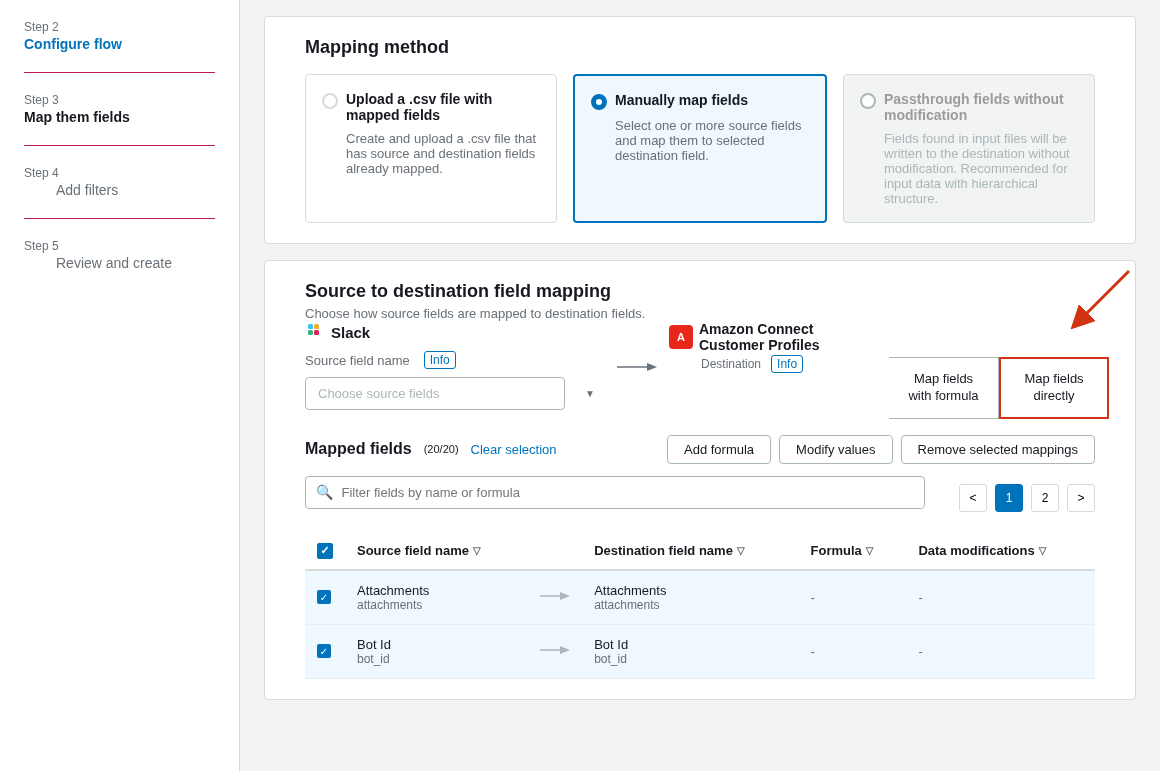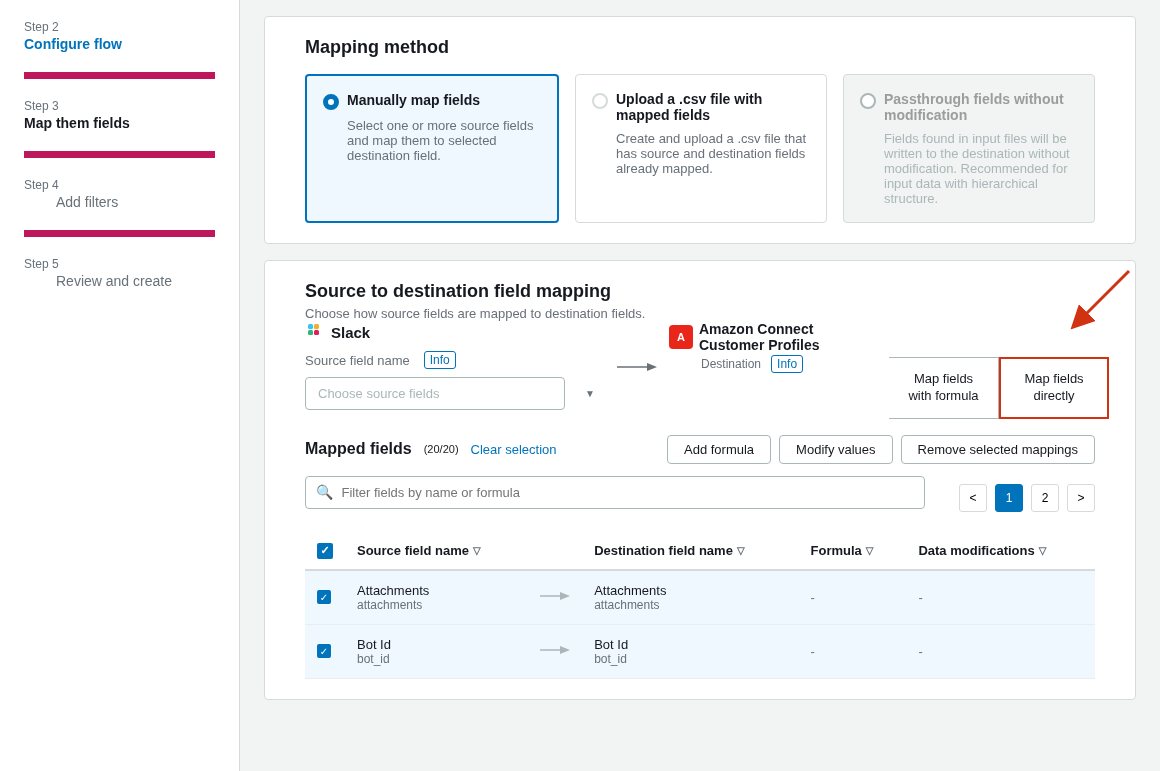--- a/index.html
+++ b/index.html
@@ -6,21 +6,21 @@
     body { font-family: "Amazon Ember", "Helvetica Neue", Arial, sans-serif; font-size: 14px; background: #f2f3f3; color: #16191f; display: flex; height: 771px; overflow: hidden; }
 
     
     .sidebar {
       width: 240px;
       background: #fff;
       border-right: 1px solid #d5dbdb;
       padding: 20px 24px;
       flex-shrink: 0;
     }
-    .sidebar-step { margin-bottom: 20px; padding-bottom: 20px; border-bottom: 7px solid #be185d; }
+    .sidebar-step { margin-bottom: 20px; padding-bottom: 20px; border-bottom: 1px solid #be185d; }
     .sidebar-step:last-child { border-bottom: none; }
     .step-number { font-size: 12px; color: #687078; margin-bottom: 2px; }
     .step-label { font-size: 14px; font-weight: 700; color: #0073bb; }
     .step-label.muted { color: #687078; font-weight: 400; margin-left: 32px; }
 
     
     .main {
       flex: 1;
       overflow-y: auto;
       padding: 16px 24px;
@@ -433,34 +433,34 @@
     <div class="step-label muted">Review and create</div>
   </div>
 </div>
 
 <div class="main">
 
   <div class="card">
     <div class="card-title">Mapping method</div>
     <div class="mapping-options">
 
+      <div class="mapping-option">
+        <div class="mapping-option-header">
+          <div class="radio-circle"></div>
+          <div class="option-title">Upload a .csv file with mapped fields</div>
+        </div>
+        <div class="option-desc">Create and upload a .csv file that has source and destination fields already mapped.</div>
+      </div>
+
       <div class="mapping-option selected">
         <div class="mapping-option-header">
           <div class="radio-circle selected"></div>
           <div class="option-title">Manually map fields</div>
         </div>
         <div class="option-desc">Select one or more source fields and map them to selected destination field.</div>
-      </div>
-
-      <div class="mapping-option">
-        <div class="mapping-option-header">
-          <div class="radio-circle"></div>
-          <div class="option-title">Upload a .csv file with mapped fields</div>
-        </div>
-        <div class="option-desc">Create and upload a .csv file that has source and destination fields already mapped.</div>
       </div>
 
       <div class="mapping-option disabled">
         <div class="mapping-option-header">
           <div class="radio-circle disabled"></div>
           <div class="option-title disabled">Passthrough fields without modification</div>
         </div>
         <div class="option-desc disabled">Fields found in input files will be written to the destination without modification. Recommended for input data with hierarchical structure.</div>
       </div>
 

